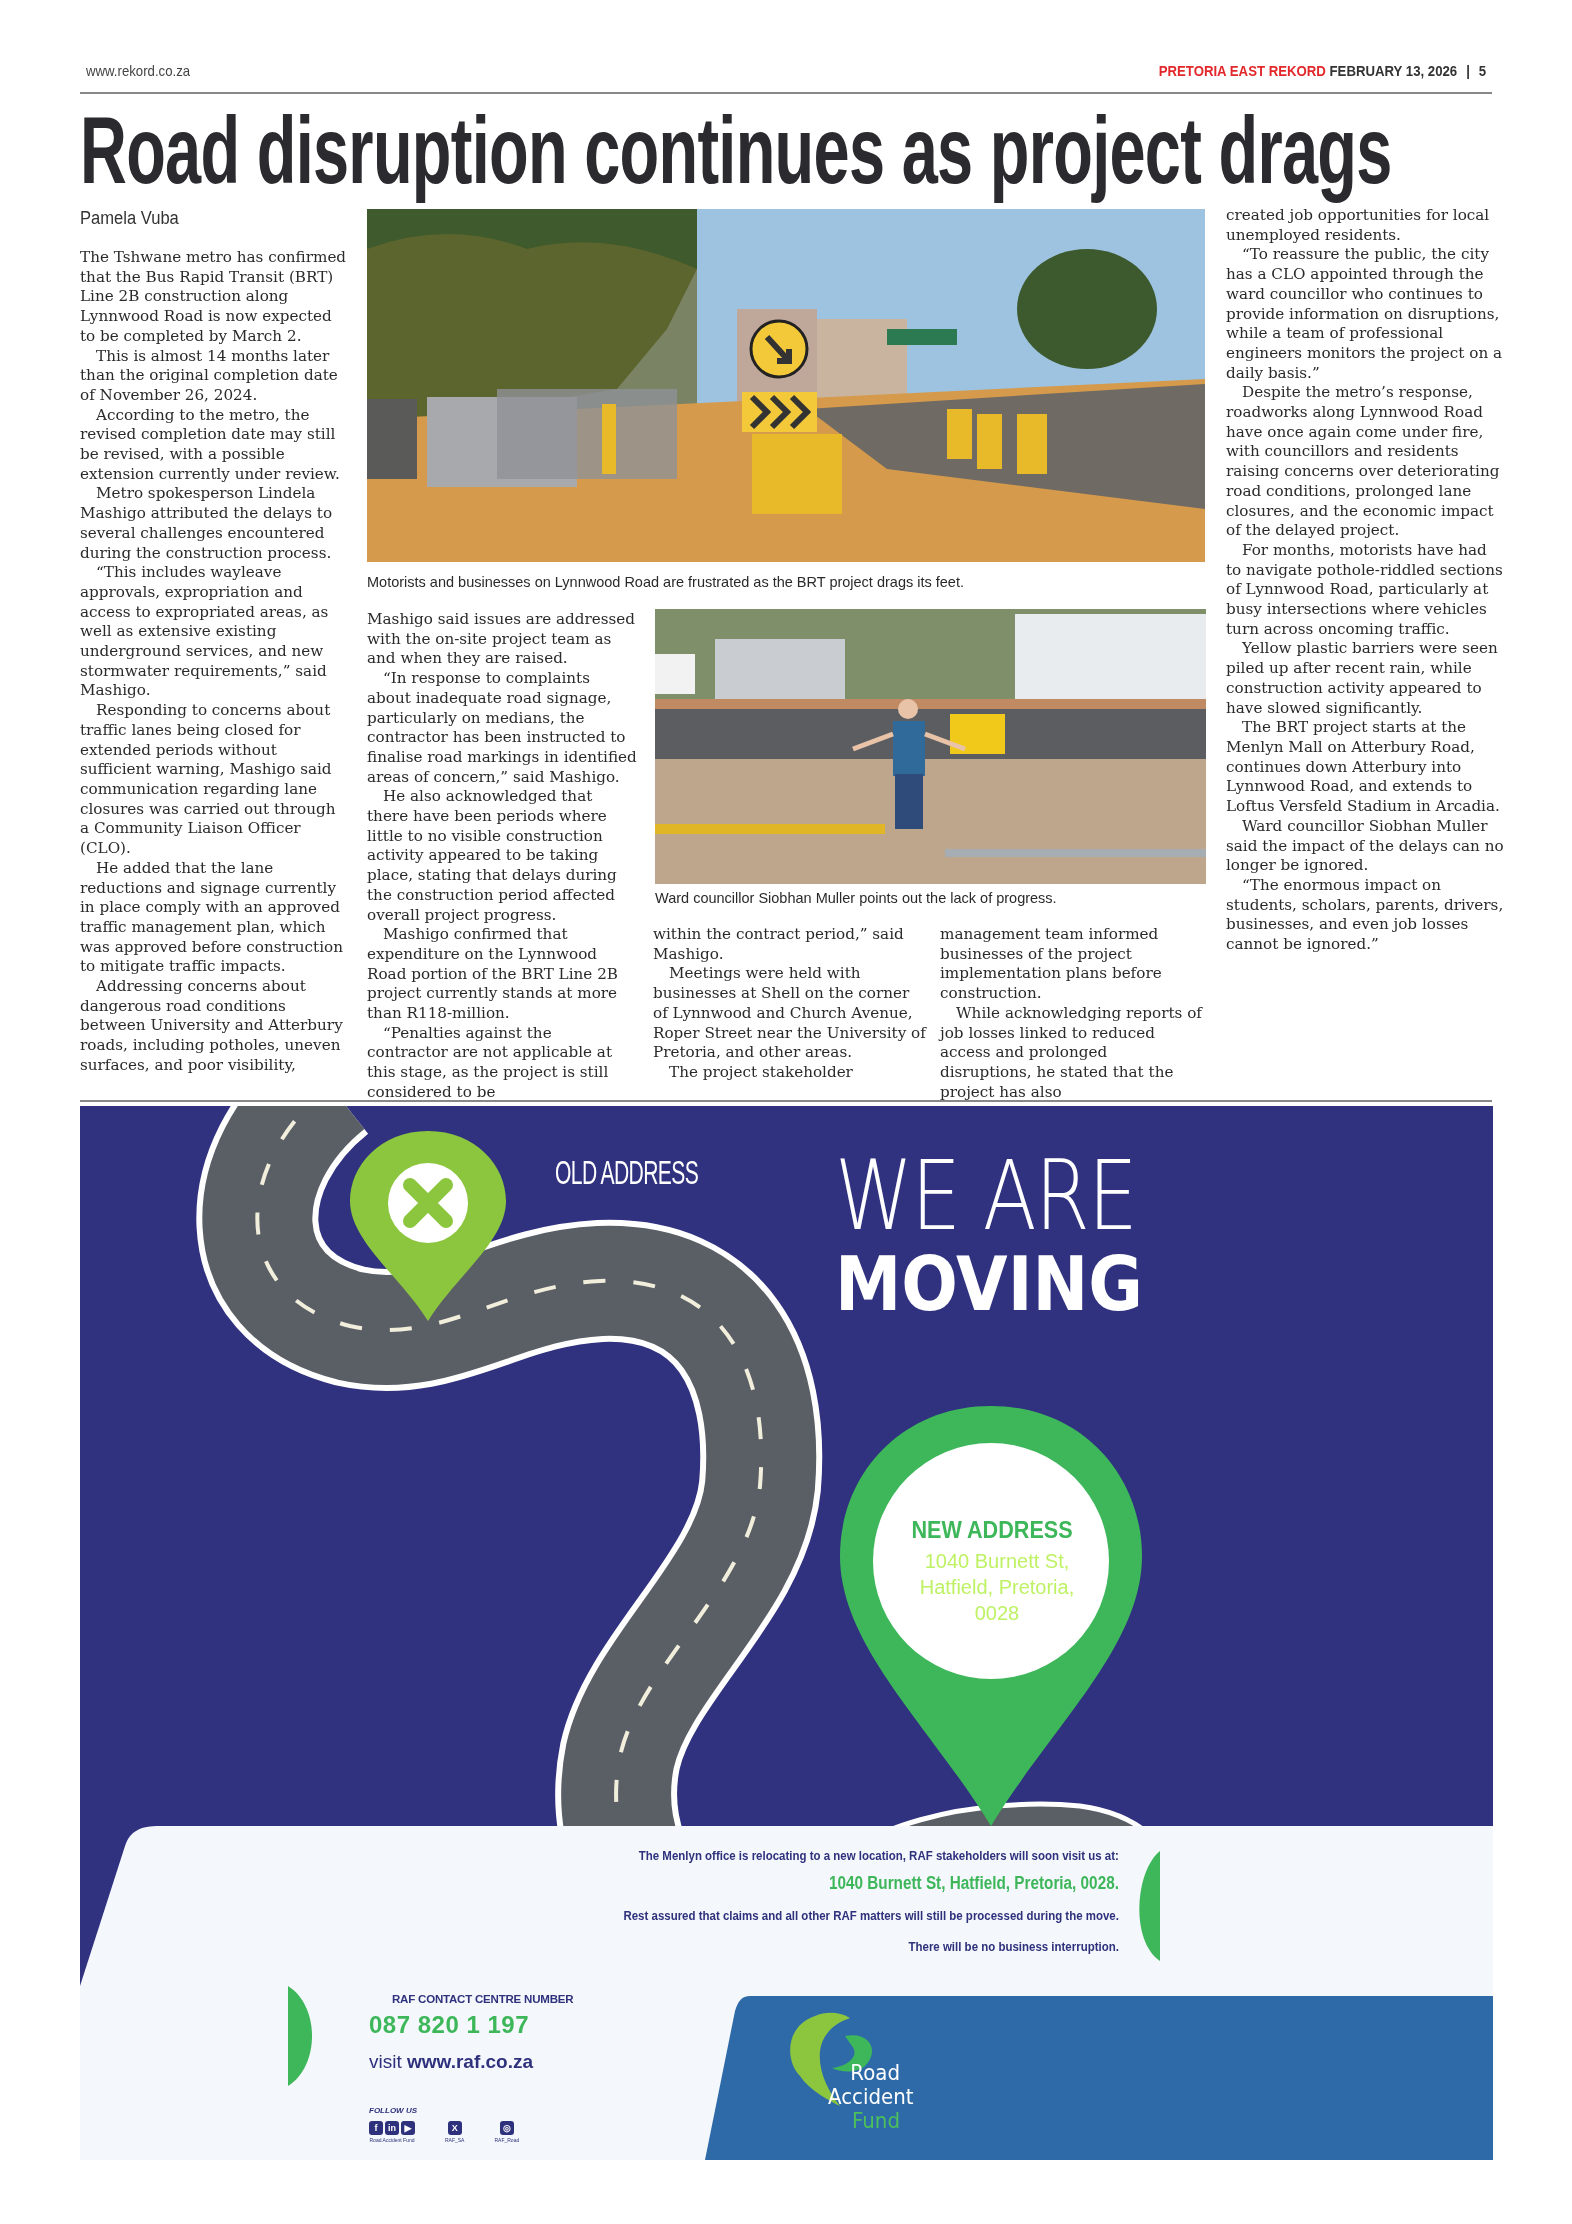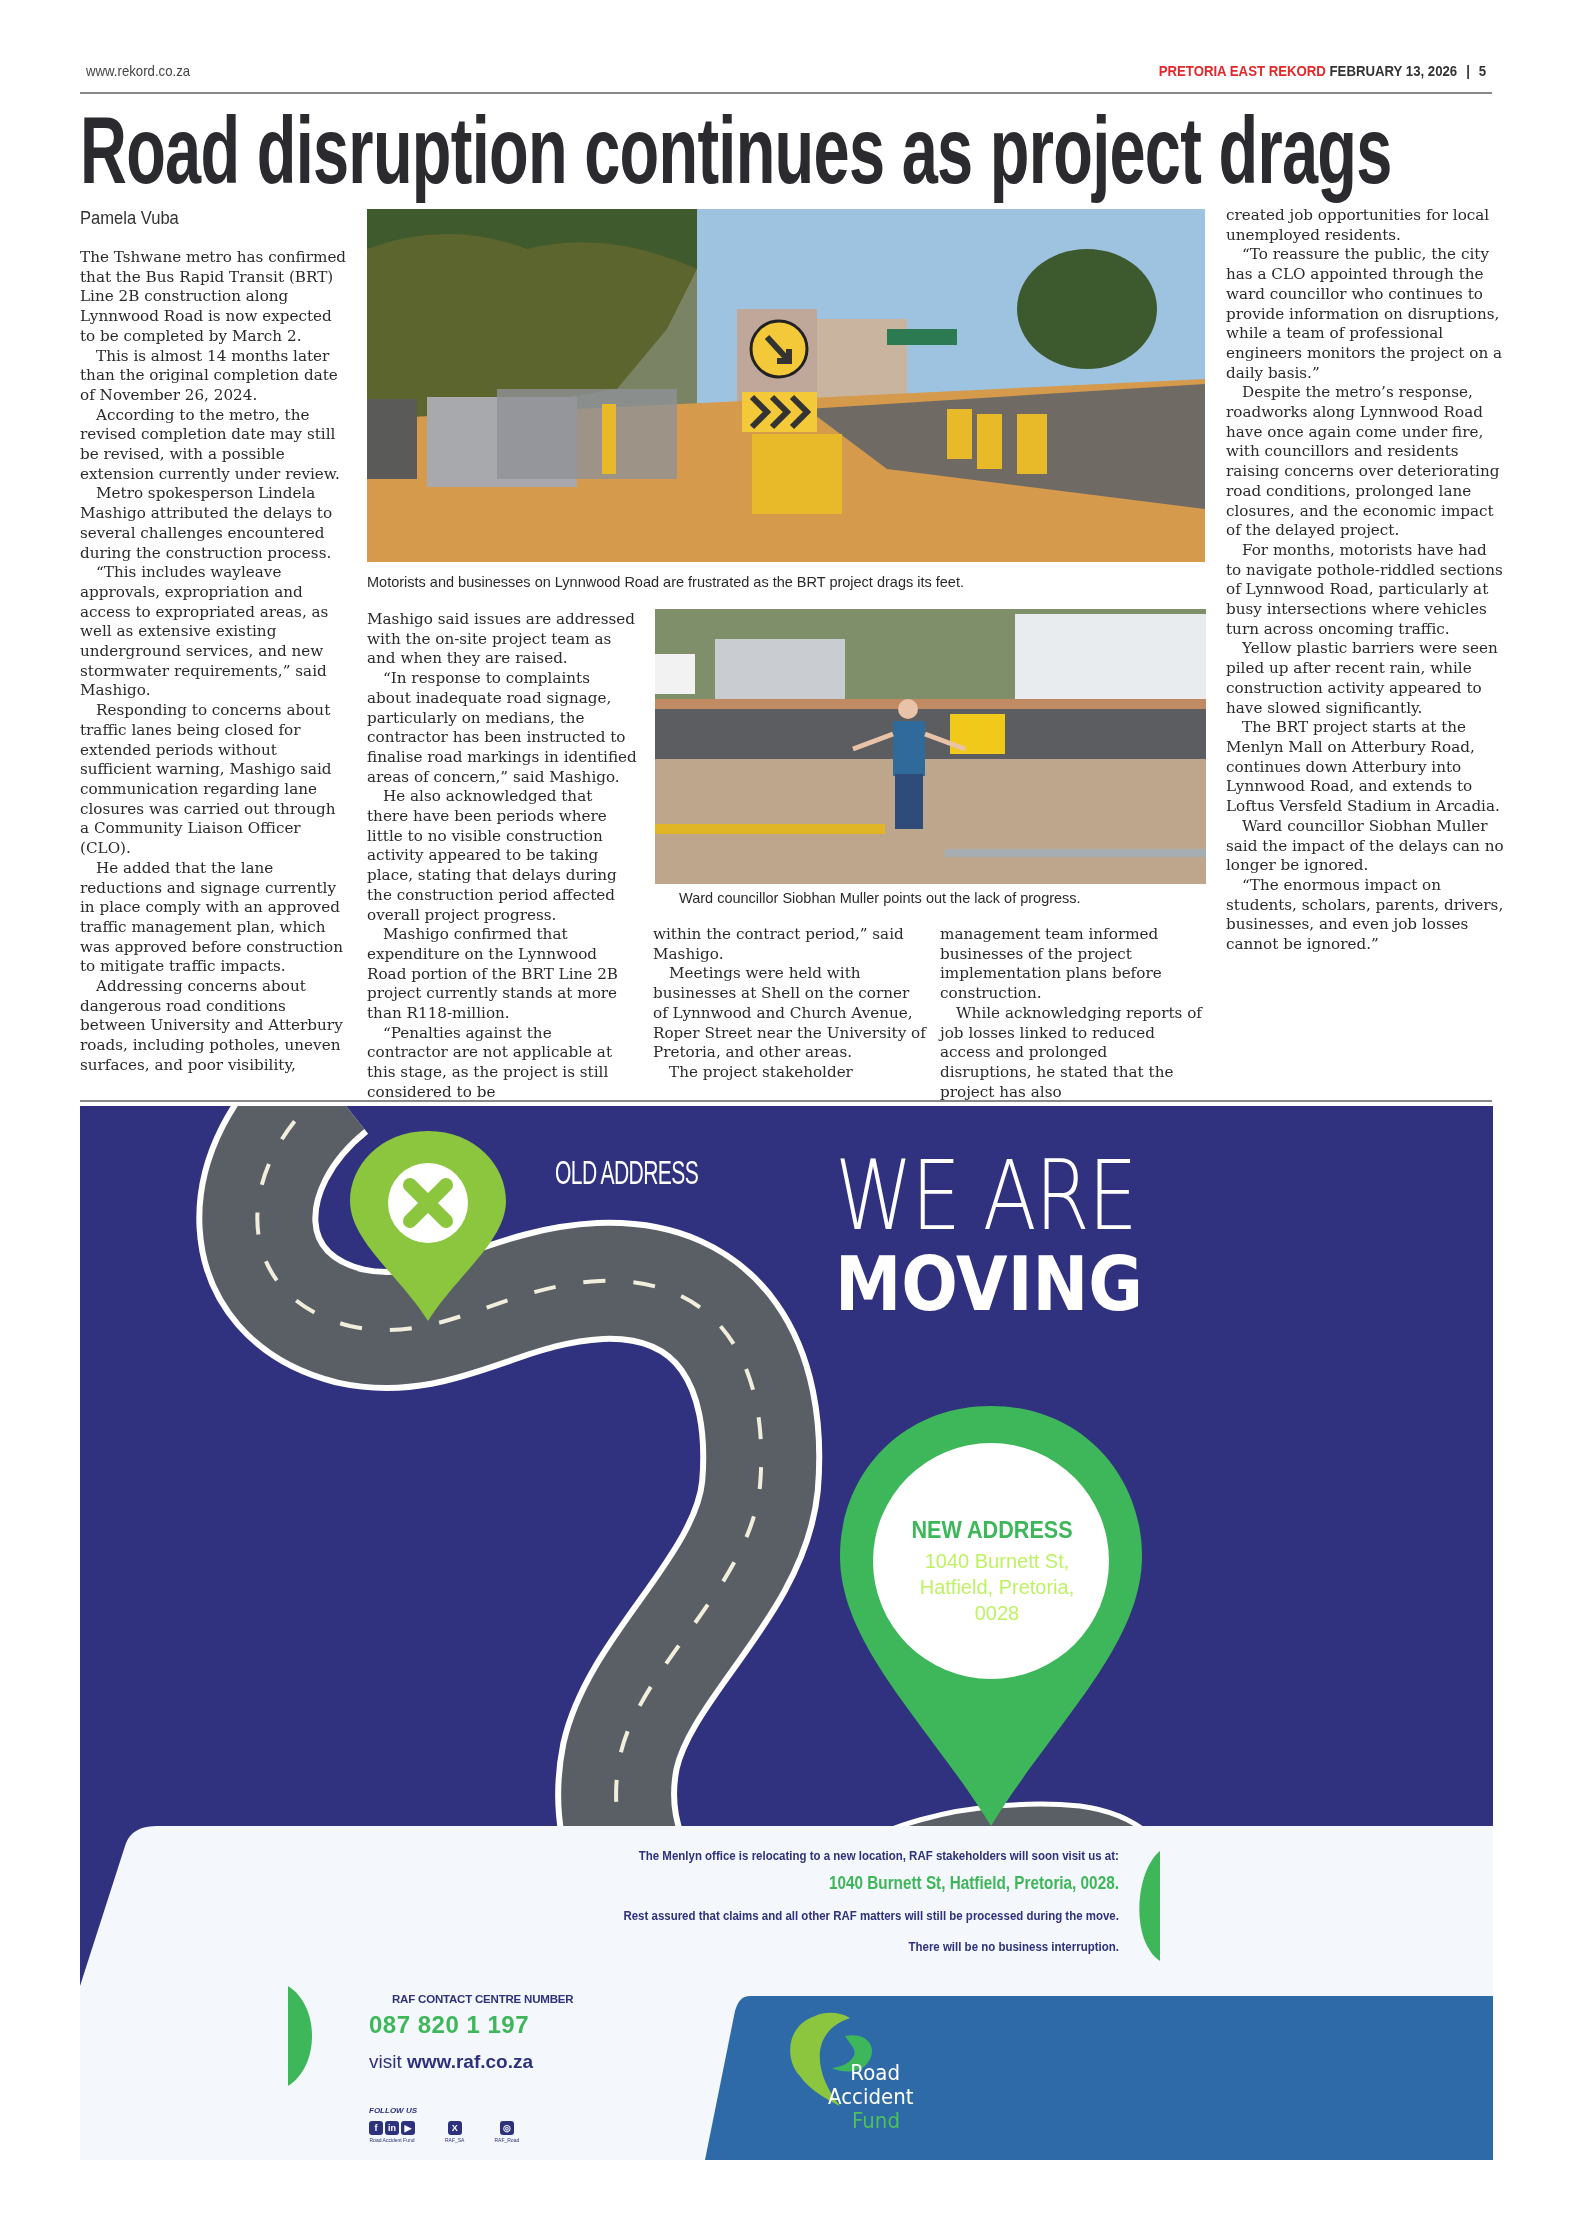--- a/index.html
+++ b/index.html
@@ -24,21 +24,21 @@
   .col2 { left: 367px; top: 610px; width: 270px; }
   .col3 { left: 653px; top: 925px; width: 275px; }
   .col4 { left: 940px; top: 925px; width: 262px; }
   .col5 { left: 1226px; top: 206px; width: 280px; }
 
   .photo { position: absolute; overflow: hidden; }
   .photo1 { left: 367px; top: 209px; width: 838px; height: 353px; background: linear-gradient(180deg, #8bb6d9 0%, #b9cde0 35%, #c9a572 55%, #d69b4e 80%, #c58a3c 100%); }
   .photo2 { left: 655px; top: 609px; width: 551px; height: 275px; background: linear-gradient(180deg, #7a8a6a 0%, #a3a79a 30%, #6e6e6e 42%, #5f5f5f 55%, #b0a08a 62%, #d3b79a 100%); }
   .caption { position: absolute; font-family: "Liberation Sans", sans-serif; font-size: 14.5px; color: #2a2a2a; white-space: nowrap; }
   .cap1 { left: 367px; top: 574px; }
-  .cap2 { left: 679px; top: 890px; }
+  .cap2 { left: 655px; top: 890px; }
 
   .rule-bottom { position: absolute; left: 80px; right: 80px; top: 1100px; height: 2px; background: #888; }
 
   
   .ad { position: absolute; left: 80px; top: 1106px; width: 1413px; height: 1054px; background: #30327f; overflow: hidden; }
   .ad svg.road { position: absolute; left: 0; top: 0; }
   .ad .old-label { position: absolute; left: 475px; top: 47px; font-family: "Liberation Sans", sans-serif; font-size: 34px; color: #fff; transform: scaleX(0.62); transform-origin: left top; letter-spacing: -1px; }
   .ad .we-are { position: absolute; left: 755px; top: 40px; font-family: "DejaVu Sans", sans-serif; font-weight: 200; font-size: 96px; color: #fff; letter-spacing: -2px; transform: scaleX(0.82); transform-origin: left top; line-height: 100px; }
   .ad .moving { position: absolute; left: 755px; top: 138px; font-family: "DejaVu Sans", sans-serif; font-weight: bold; font-size: 74px; color: #fff; transform: scaleX(0.9); transform-origin: left top; line-height: 80px; }
   .ad .new-text { position: absolute; left: 827px; top: 410px; width: 180px; text-align: center; font-family: "Liberation Sans", sans-serif; }

